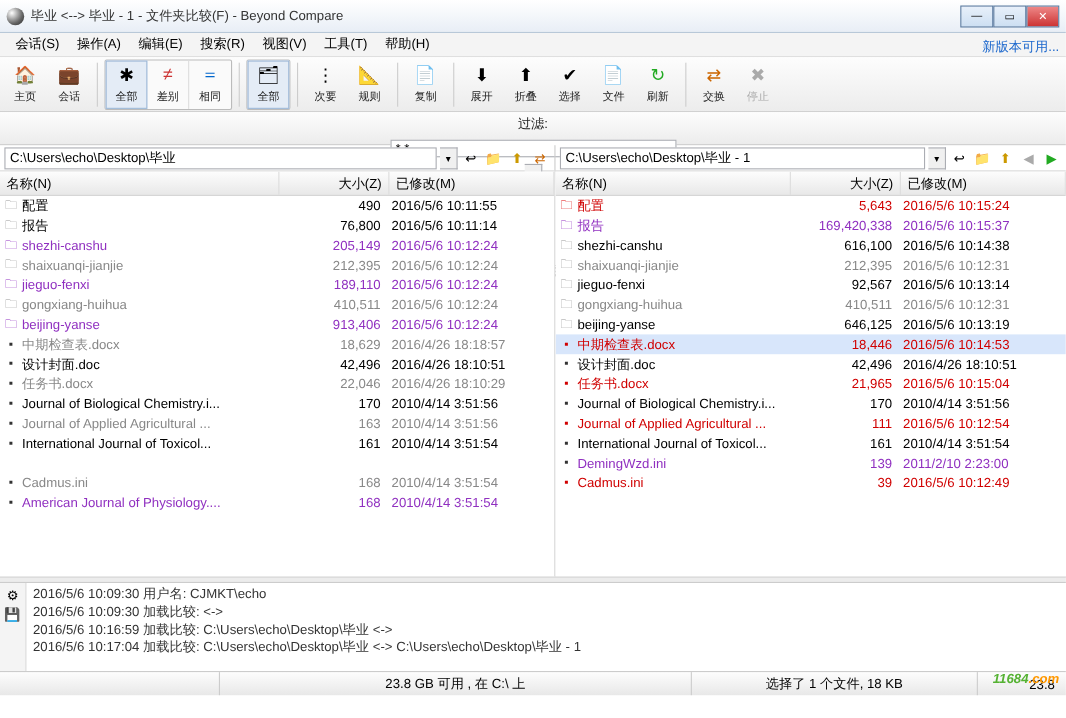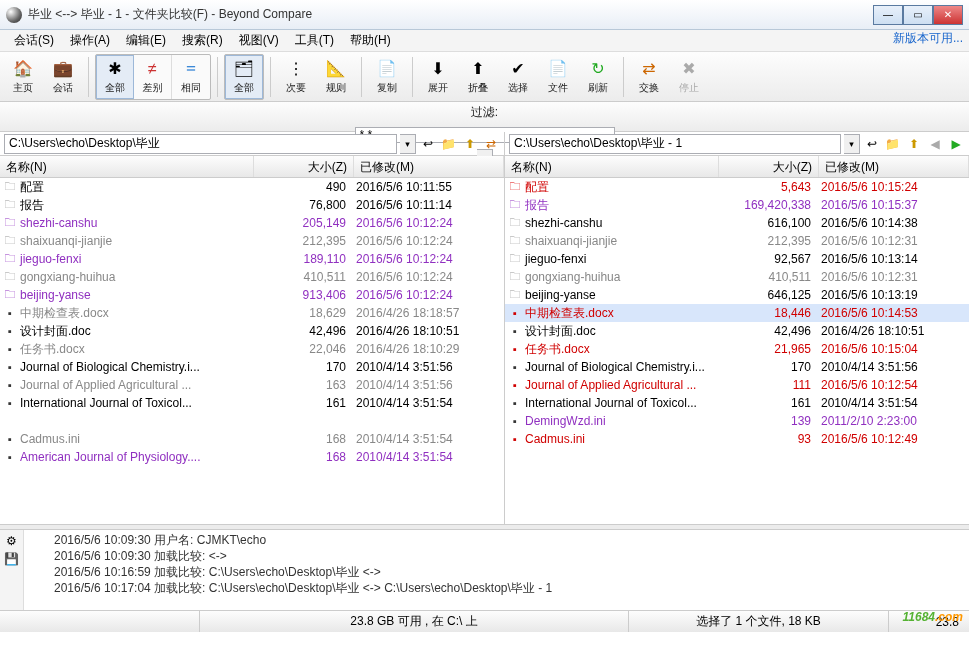--- a/index.html
+++ b/index.html
@@ -7,21 +7,21 @@
 
 
 .titlebar { height: 30px; background: linear-gradient(#fff, #e8eef6); border-bottom: 1px solid #b8c8d8; display: flex; align-items: center; padding: 0 6px; }
 .titlebar .app-icon { width: 16px; height: 16px; border-radius: 50%; background: radial-gradient(circle at 30% 30%, #fff, #666 60%, #222); margin-right: 6px; }
 .titlebar .title-text { flex: 1; color: #333; }
 .win-controls { display: flex; gap: 0; }
 .win-btn { width: 30px; height: 20px; border: 1px solid #5a7aa0; background: linear-gradient(#e8f0fa, #cddff2); display: flex; align-items: center; justify-content: center; font-size: 10px; }
 .win-btn.close { background: linear-gradient(#e88, #c33); color: #fff; }
 
 
-.menubar { height: 22px; background: #f4f4f4; display: flex; align-items: flex-start; padding: 0 6px; border-bottom: 1px solid #ddd; }
+.menubar { height: 22px; background: #f4f4f4; display: flex; align-items: flex-end; padding: 0 6px; border-bottom: 1px solid #ddd; }
 .menubar .menu-item { padding: 2px 8px; cursor: default; }
 .menubar .spacer { flex: 1; }
 .menubar .update-link { color: #1a66cc; }
 
 
 .toolbar { height: 50px; background: linear-gradient(#fdfdfd, #ececec); border-bottom: 1px solid #ccc; display: flex; align-items: center; padding: 2px 4px; gap: 2px; }
 .tool-btn { display: flex; flex-direction: column; align-items: center; justify-content: center; min-width: 38px; height: 44px; padding: 2px 4px; border: 1px solid transparent; cursor: default; }
 .tool-btn .icon { width: 20px; height: 20px; display: flex; align-items: center; justify-content: center; font-size: 16px; }
 .tool-btn .label { font-size: 10px; margin-top: 2px; color: #222; }
 .tool-group { display: flex; border: 1px solid #bbb; border-radius: 2px; background: #fafafa; }
@@ -75,21 +75,21 @@
 .folder-ic { color: #999; }
 .folder-ic.purple { color: #9030c0; }
 .file-ic { color: #333; }
 .file-ic.red { color: #d00000; }
 
 
 .divider { height: 6px; background: #ececec; border-top: 1px solid #ccc; border-bottom: 1px solid #ccc; }
 .logpane { height: 80px; display: flex; background: #fff; }
 .log-icons { width: 24px; display: flex; flex-direction: column; align-items: center; gap: 4px; padding-top: 4px; background: #f4f4f4; border-right: 1px solid #ddd; }
 .log-text { flex: 1; padding: 2px 6px; overflow: auto; }
-.log-line { white-space: nowrap; line-height: 16px; color: #333; margin-left: 24px; }
+.log-line { white-space: nowrap; line-height: 16px; color: #333; }
 
 
 .statusbar { height: 22px; background: linear-gradient(#fdfdfd, #e8e8e8); border-top: 1px solid #ccc; display: flex; align-items: center; }
 .status-seg { padding: 0 10px; border-right: 1px solid #ccc; height: 100%; display: flex; align-items: center; }
 .status-seg.left { width: 200px; }
 .status-seg.mid1 { flex: 1; justify-content: center; }
 .status-seg.mid2 { width: 260px; justify-content: center; }
 .status-seg.right { width: 80px; justify-content: flex-end; border-right: none; }
 
 
@@ -427,21 +427,21 @@
         </div>
         <div class="filerow">
           <span class="icon file-ic">▪</span>
           <span class="name c-purple">DemingWzd.ini</span>
           <span class="size c-purple">139</span>
           <span class="date c-purple">2011/2/10 2:23:00</span>
         </div>
         <div class="filerow">
           <span class="icon file-ic red">▪</span>
           <span class="name c-red">Cadmus.ini</span>
-          <span class="size c-red">93</span>
+          <span class="size c-red">39</span>
           <span class="date c-red">2016/5/6 10:12:49</span>
         </div>
       </div>
   </div>
 </div>
 
 <div class="divider"></div>
 
 <div class="logpane">
   <div class="log-icons">

